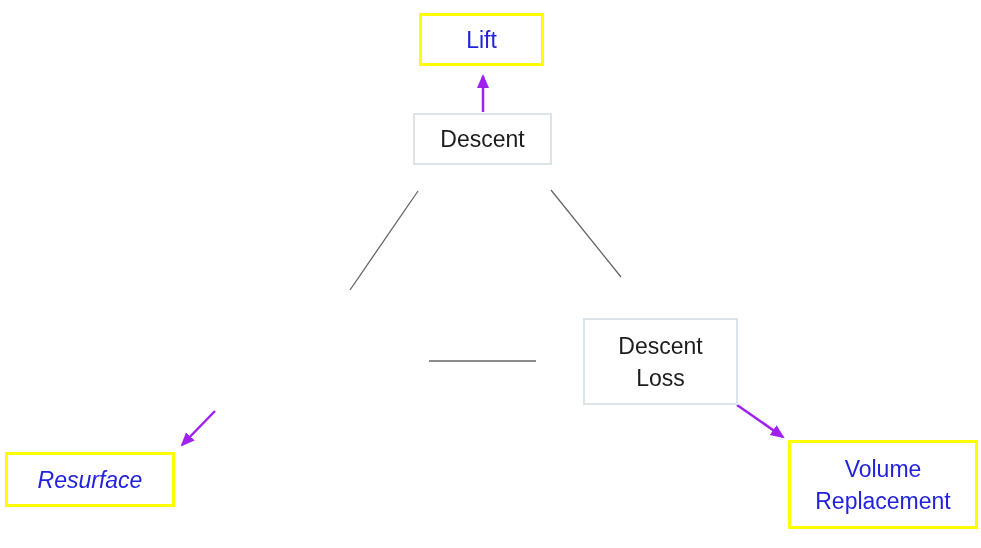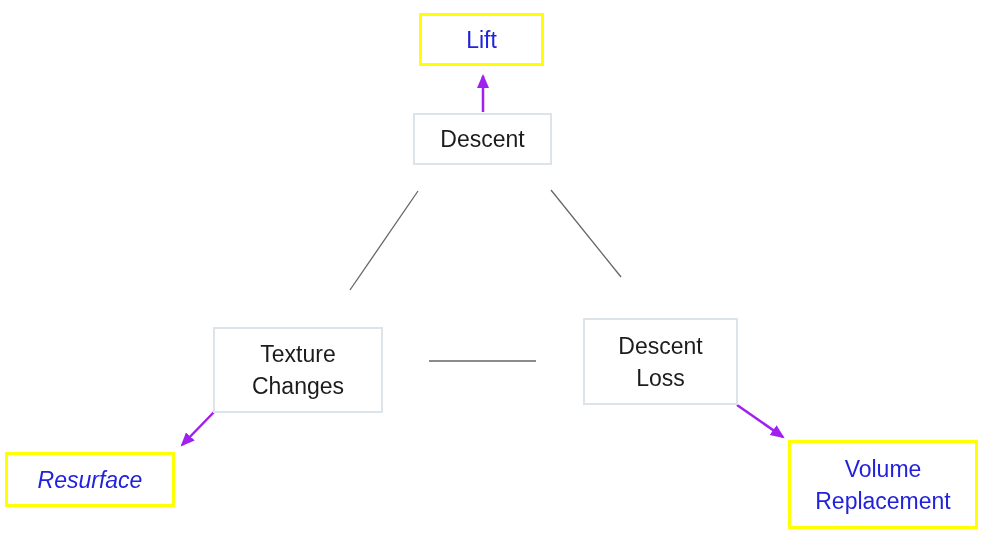--- a/index.html
+++ b/index.html
@@ -82,23 +82,20 @@
   </svg>
 
   <div class="node highlight" style="left:419px; top:13px; width:125px; height:53px;">
     <span>Lift</span>
   </div>
 
   <div class="node plain" style="left:413px; top:113px; width:139px; height:52px;justify-content:center;">
     <span>Descent</span>
   </div>
 
-  <div class="node plain" style="left:213px; top:327px; width:170px; height:86px; padding:0 20px;">
-    <span>Texture Changes</span>
-  </div>
 
   <div class="node plain" style="left:583px; top:318px; width:155px; height:87px; padding:0 28px;">
     <span>Descent Loss</span>
   </div>
 
   <div class="node highlight" style="left:5px; top:452px; width:170px; height:55px;font-style:italic;">
     <span>Resurface</span>
   </div>
 
   <div class="node highlight" style="left:788px; top:440px; width:190px; height:89px; padding:0 10px;">

